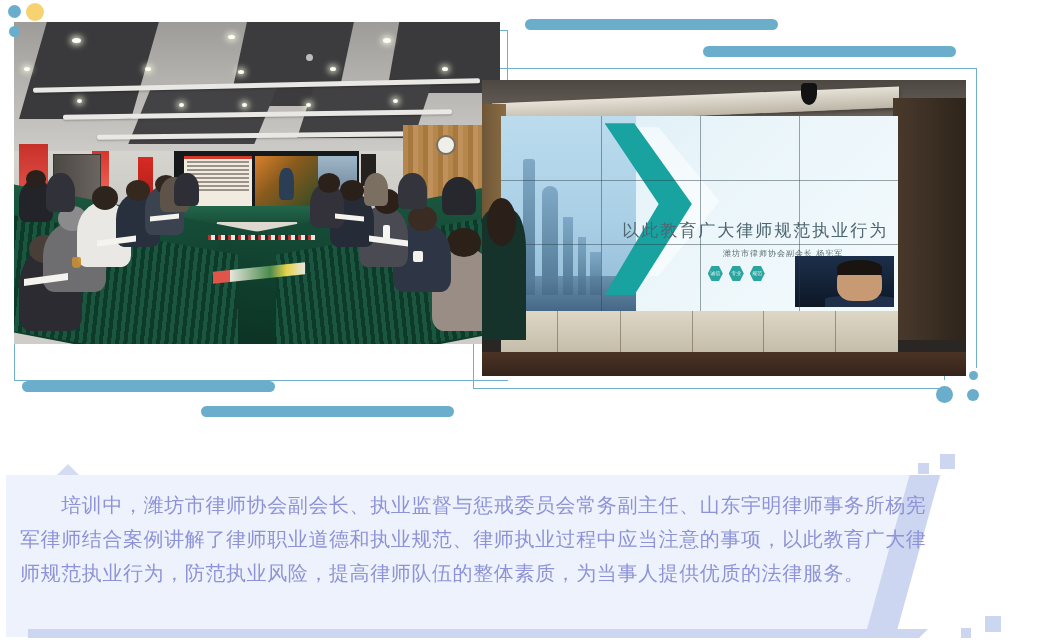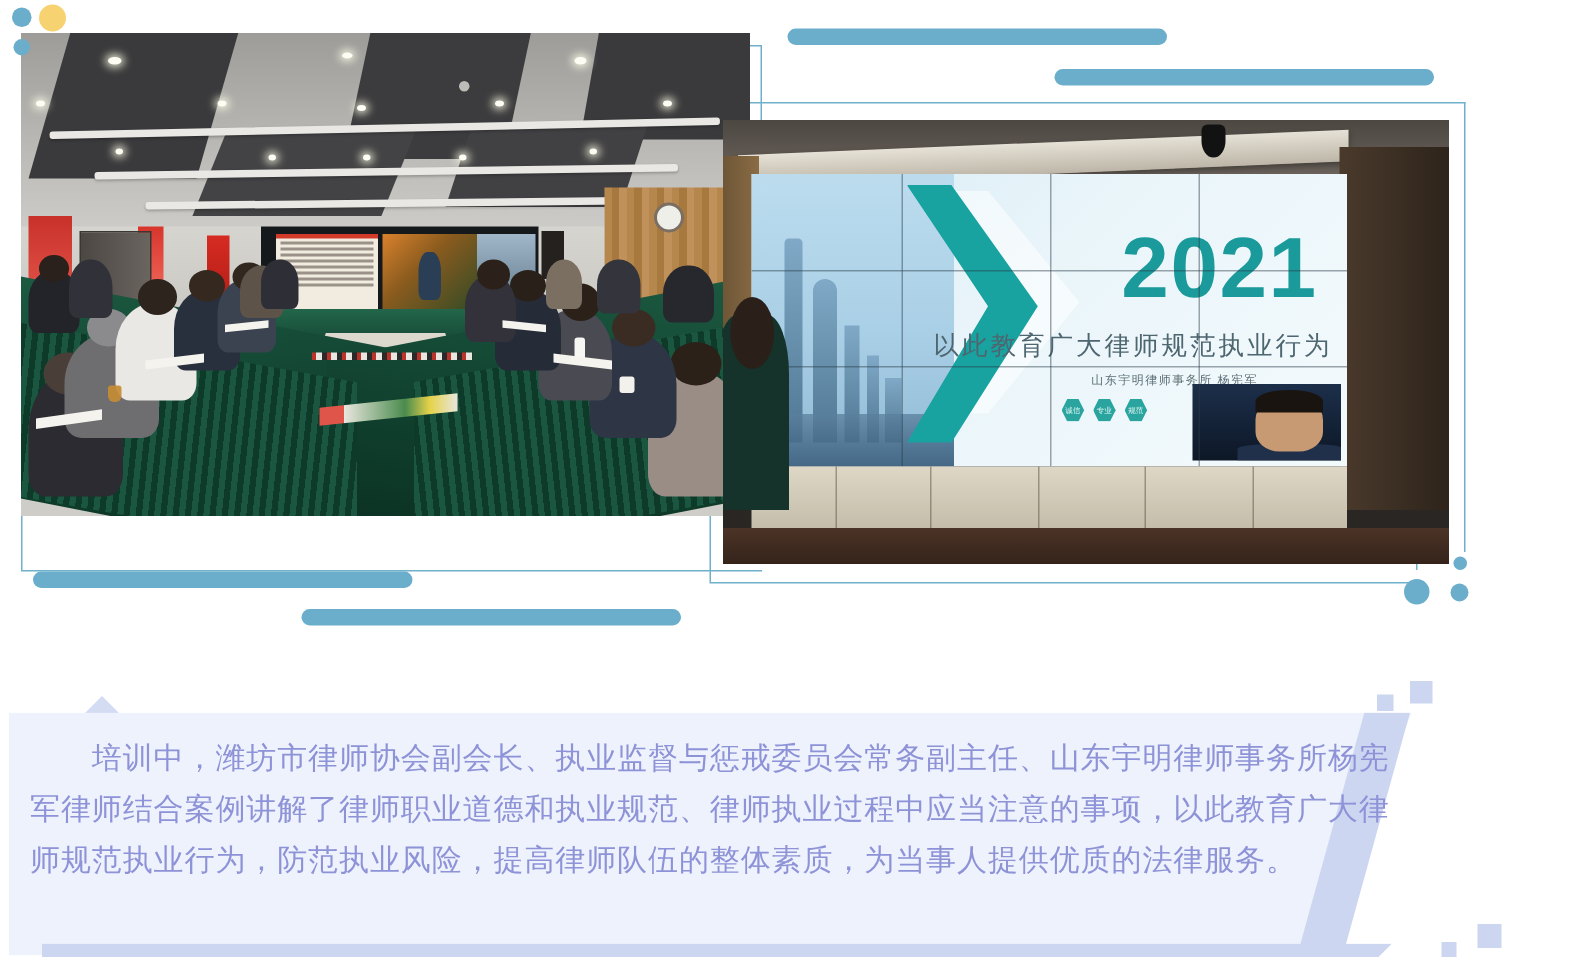--- a/index.html
+++ b/index.html
@@ -301,23 +301,22 @@
         <div class="tower t1"></div>
         <div class="tower t2"></div>
         <div class="tower t3"></div>
         <div class="tower t4"></div>
         <div class="tower t6"></div>
         <div class="skyline"></div>
       </div>
       <div class="chev-sh"></div>
       <div class="chev"></div>
 
-      <div class="y2021">2021</div>
       <div class="sl-title">以此教育广大律师规范执业行为</div>
-      <div class="sl-sub">山东宇明律师事务所  杨宪军</div>
+      <div class="sl-sub">潍坊市律师协会副会长  杨宪军</div>
       <div class="sl-badges">
         <div class="badge">诚信</div>
         <div class="badge">专业</div>
         <div class="badge">规范</div>
       </div>
 
       <div class="pip">
         <div class="pip-body"></div>
         <div class="pip-face"></div>
         <div class="pip-hair"></div>

